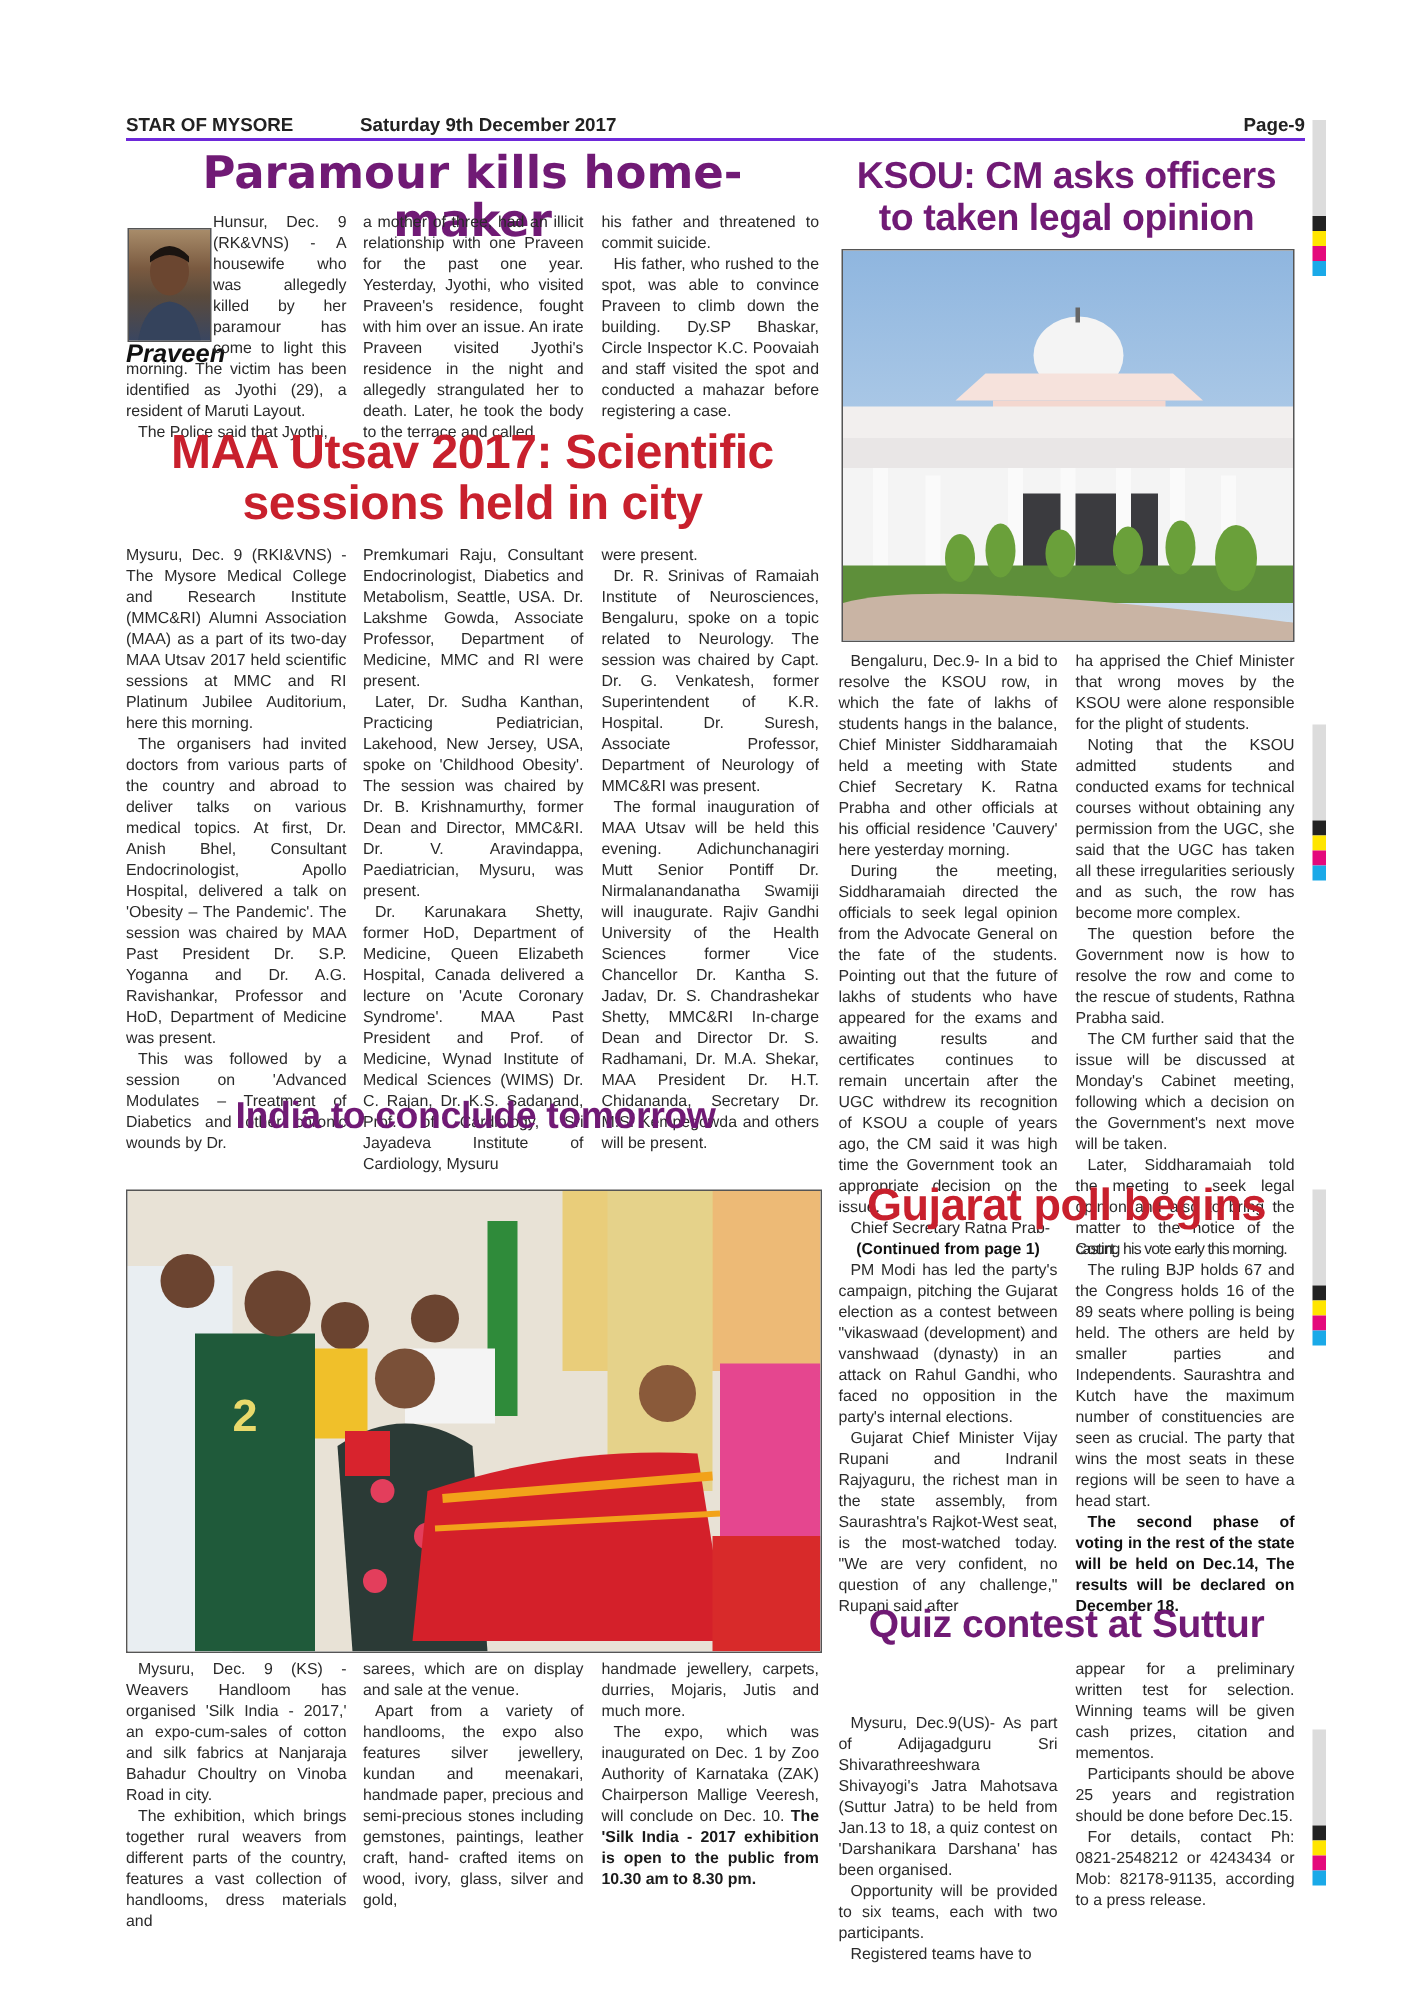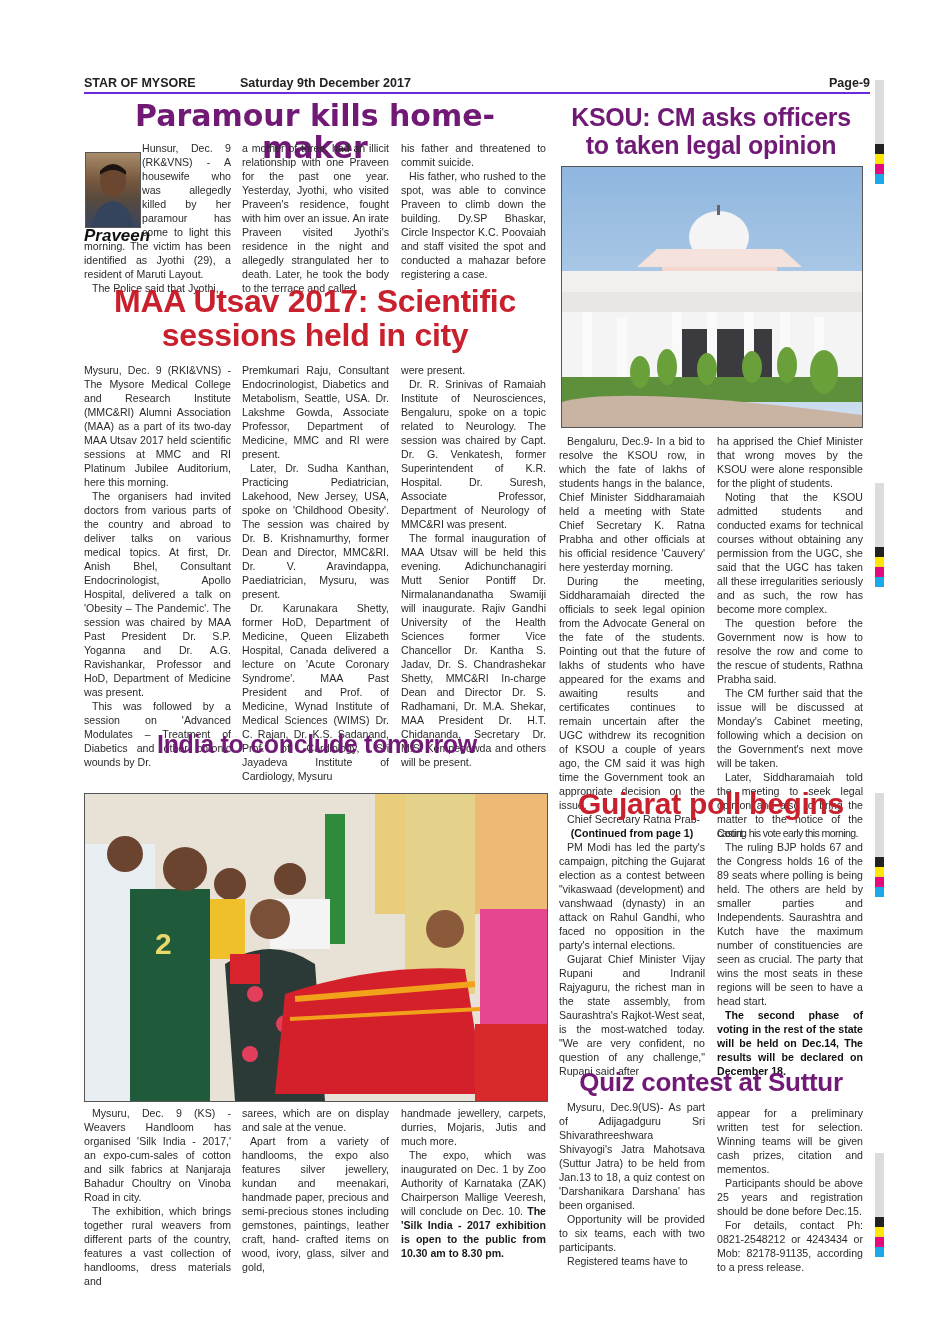--- a/index.html
+++ b/index.html
@@ -218,21 +218,21 @@
   <p>PM Modi has led the party's campaign, pitching the Gujarat election as a contest between "vikaswaad (development) and vanshwaad (dynasty) in an attack on Rahul Gandhi, who faced no opposition in the party's internal elections.</p>
   <p>Gujarat Chief Minister Vijay Rupani and Indranil Rajyaguru, the richest man in the state assembly, from Saurashtra's Rajkot-West seat, is the most-watched today. "We are very confident, no question of any challenge," Rupani said after</p>
 </div>
 <div class="abs col" style="left:717px; top:826px; width:146px;">
   <p style="text-indent:0; letter-spacing:-0.6px;">casting his vote early this morning.</p>
   <p>The ruling BJP holds 67 and the Congress holds 16 of the 89 seats where polling is being held. The others are held by smaller parties and Independents. Saurashtra and Kutch have the maximum number of constituencies are seen as crucial. The party that wins the most seats in these regions will be seen to have a head start.</p>
   <p style="font-weight:bold; color:#111;">The second phase of voting in the rest of the state will be held on Dec.14, The results will be declared on December 18.</p>
 </div>
 
 <div class="abs hl black" style="left:558px; top:1069px; width:306px; font-size:26px;">Quiz contest at Suttur</div>
-<div class="abs col" style="left:559px; top:1100px; width:146px;">
+<div class="abs col" style="left:559px; top:1142px; width:146px;">
   <p>Mysuru, Dec.9(US)- As part of Adijagadguru Sri Shivarathreeshwara Shivayogi's Jatra Mahotsava (Suttur Jatra) to be held from Jan.13 to 18, a quiz contest on 'Darshanikara Darshana' has been organised.</p>
   <p>Opportunity will be provided to six teams, each with two participants.</p>
   <p>Registered teams have to</p>
 </div>
 <div class="abs col" style="left:717px; top:1106px; width:146px;">
   <p style="text-indent:0;">appear for a preliminary written test for selection. Winning teams will be given cash prizes, citation and mementos.</p>
   <p>Participants should be above 25 years and registration should be done before Dec.15.</p>
   <p>For details, contact Ph: 0821-2548212 or 4243434 or Mob: 82178-91135, according to a press release.</p>
 </div>
 

